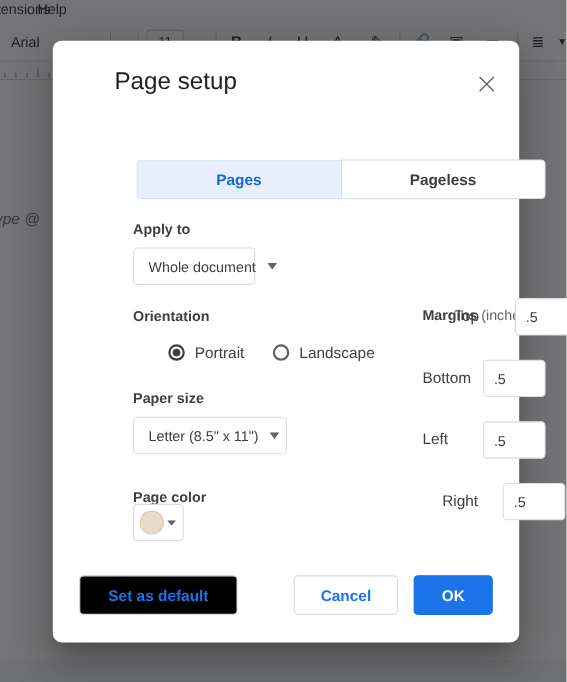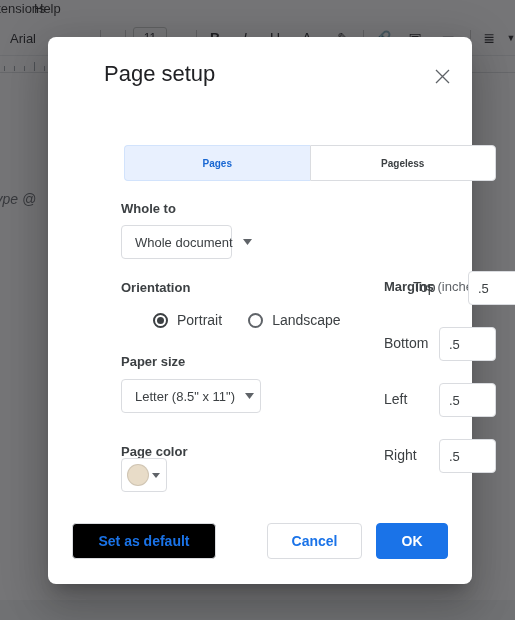--- a/index.html
+++ b/index.html
@@ -108,21 +108,21 @@
 
   
   .tab-group {
     position: absolute; left: 76px; top: 108px;
     width: 372px; height: 36px;
     display: flex;
   }
   .tab {
     flex: 1;
     display: flex; align-items: center; justify-content: center;
-    font-size: 10px; font-weight: 700;
+    font-size: 14px; font-weight: 700;
     border: 1px solid #dadce0;
     background: #ffffff; color: #3c4043;
     cursor: pointer;
   }
   .tab:first-child { border-radius: 4px 0 0 4px; border-right: none; }
   .tab:last-child  { border-radius: 0 4px 4px 0; }
   .tab.selected {
     background: #e8f0fe;
     color: #1967d2;
     border-color: #d2e3fc;
@@ -289,21 +289,21 @@
 
   <div class="tab-group">
     <div class="tab selected">
       <span>Pages</span>
     </div>
     <div class="tab">
       <span>Pageless</span>
     </div>
   </div>
 
-  <div class="field-label" style="left:73px; top:164px;">Whole to</div>
+  <div class="field-label" style="left:73px; top:164px;">Apply to</div>
   <div class="select-box" style="left:73px; top:188px; width:111px;">
     <span>Whole document</span>
     <span class="select-caret">
       <svg width="9" height="6" viewBox="0 0 9 6" aria-hidden="true">
         <path d="M0 0 L4.5 6 L9 0 Z" fill="#5f6368"></path>
       </svg>
     </span>
   </div>
 
   <div class="field-label" style="left:73px; top:243px;">Orientation</div>
@@ -350,21 +350,21 @@
     <input class="margin-input" type="text" value=".5" style="">
   </div>
   <div class="margin-row" style="top:290px;">
     <span class="margin-label">Bottom</span>
     <input class="margin-input" type="text" value=".5" style="">
   </div>
   <div class="margin-row" style="top:346px;">
     <span class="margin-label">Left</span>
     <input class="margin-input" type="text" value=".5" style="">
   </div>
-  <div class="margin-row" style="top:402px;">
+  <div class="margin-row" style="top:402px;margin-left:18px;">
     <span class="margin-label">Right</span>
     <input class="margin-input" type="text" value=".5" style="">
   </div>
 
   <button class="btn btn-outline" style="left:24px; top:486px; width:144px;">Set as default</button>
   <button class="btn btn-text" style="left:219px; top:486px; width:95px;">Cancel</button>
   <button class="btn btn-primary" style="left:328px; top:486px; width:72px;">OK</button>
 </div>
 
 </body></html>

